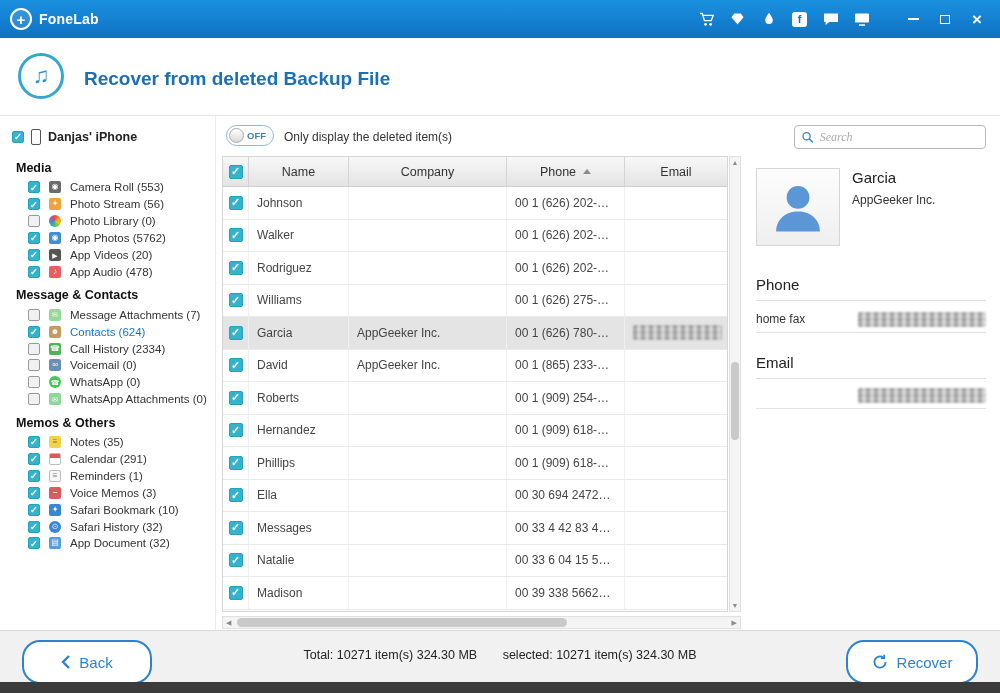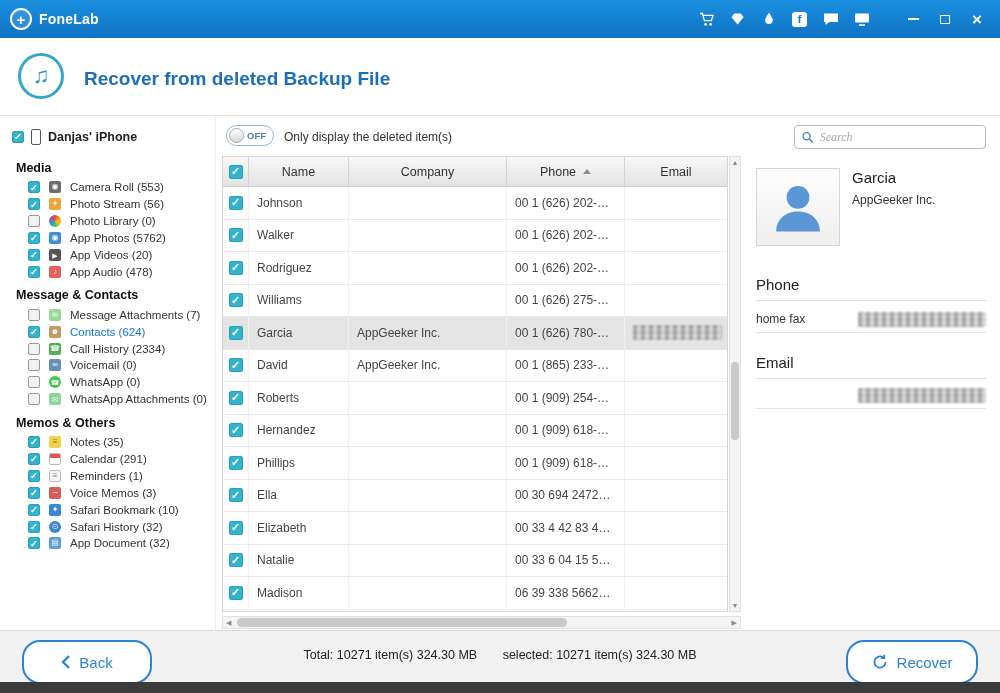--- a/index.html
+++ b/index.html
@@ -451,41 +451,41 @@
           </div>
           <div class="cell c-name">Ella</div>
           <div class="cell c-company"></div>
           <div class="cell c-phone">00 30 694 2472…</div>
           <div class="cell c-email" style="border-right: none;"></div>
         </div>
         <div class="trow">
           <div class="cell c-check">
             <span class="cb big on"></span>
           </div>
-          <div class="cell c-name">Elizabeth</div>
+          <div class="cell c-name">Messages</div>
           <div class="cell c-company"></div>
           <div class="cell c-phone">00 33 4 42 83 4…</div>
           <div class="cell c-email" style="border-right: none;"></div>
         </div>
         <div class="trow">
           <div class="cell c-check">
             <span class="cb big on"></span>
           </div>
           <div class="cell c-name">Natalie</div>
           <div class="cell c-company"></div>
           <div class="cell c-phone">00 33 6 04 15 5…</div>
           <div class="cell c-email" style="border-right: none;"></div>
         </div>
         <div class="trow">
           <div class="cell c-check">
             <span class="cb big on"></span>
           </div>
           <div class="cell c-name">Madison</div>
           <div class="cell c-company"></div>
-          <div class="cell c-phone">06 39 338 5662…</div>
+          <div class="cell c-phone">00 39 338 5662…</div>
           <div class="cell c-email" style="border-right: none;"></div>
         </div>
       </div>
   </div>
 
   <div class="vscroll">
     <span class="arr up">▲</span>
     <div class="vthumb"></div>
     <span class="arr down">▼</span>
   </div>

